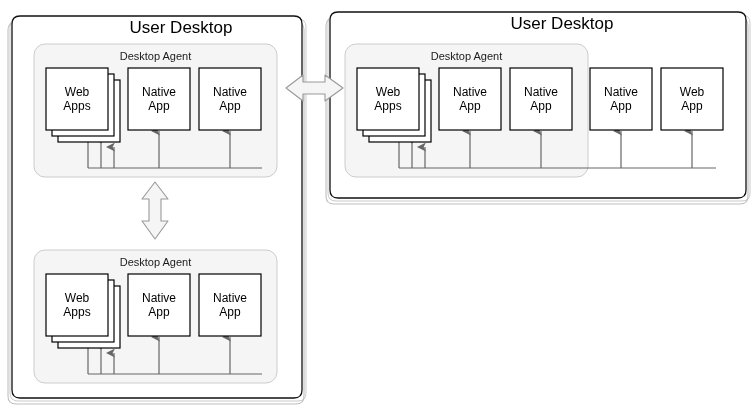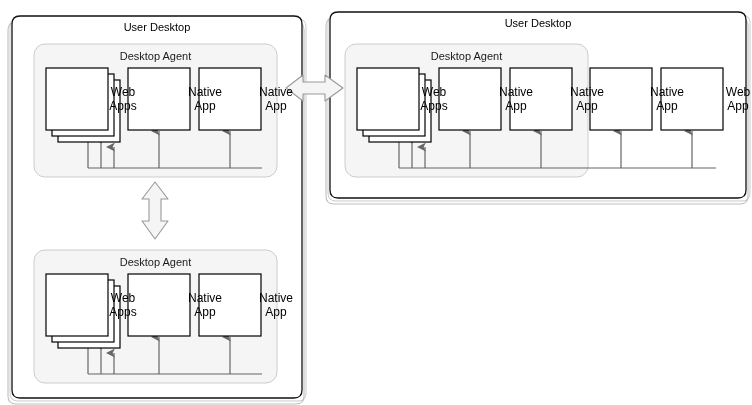--- a/index.html
+++ b/index.html
@@ -27,31 +27,31 @@
   .lbl {
     position: absolute;
     color: #000000;
     font-size: 11.5px;
     line-height: 13px;
     text-align: center;
     white-space: nowrap;
     pointer-events: none;
   }
   .lbl-container {
-    font-size: 11px;
+    font-size: 17px;
+    padding-left: 24px;
   }
   .lbl-agent {
     font-size: 11px;
     color: #1a1a1a;
   }
   .lbl-app {
     font-size: 12px;
     line-height: 14px;
     color: #000000;
-    padding-left: 46px;
   }
 </style>
 </head>
 <body>
 
 <div id="canvas">
 
   <svg id="svg-layer" viewBox="0 0 752 405">
     <defs>
       <marker id="arrowUp" markerWidth="9" markerHeight="9" refX="4.5" refY="8" orient="auto-start-reverse" markerUnits="userSpaceOnUse">

